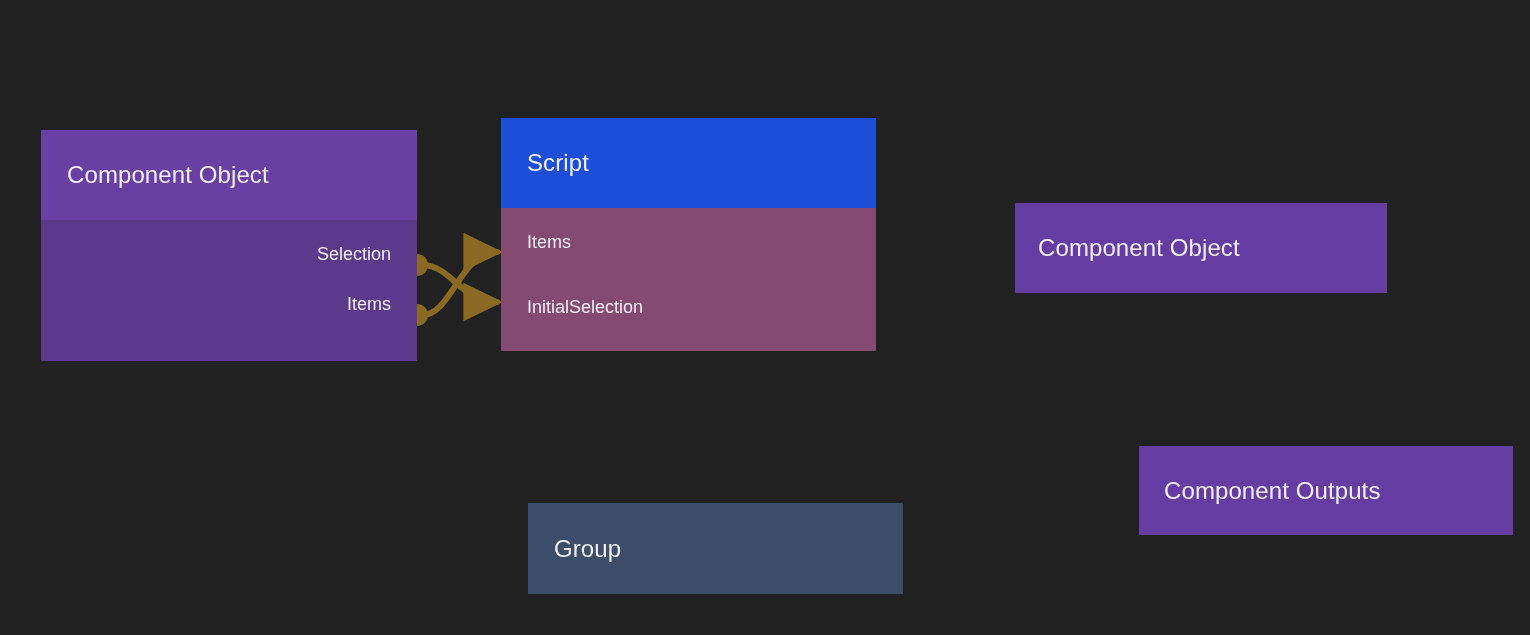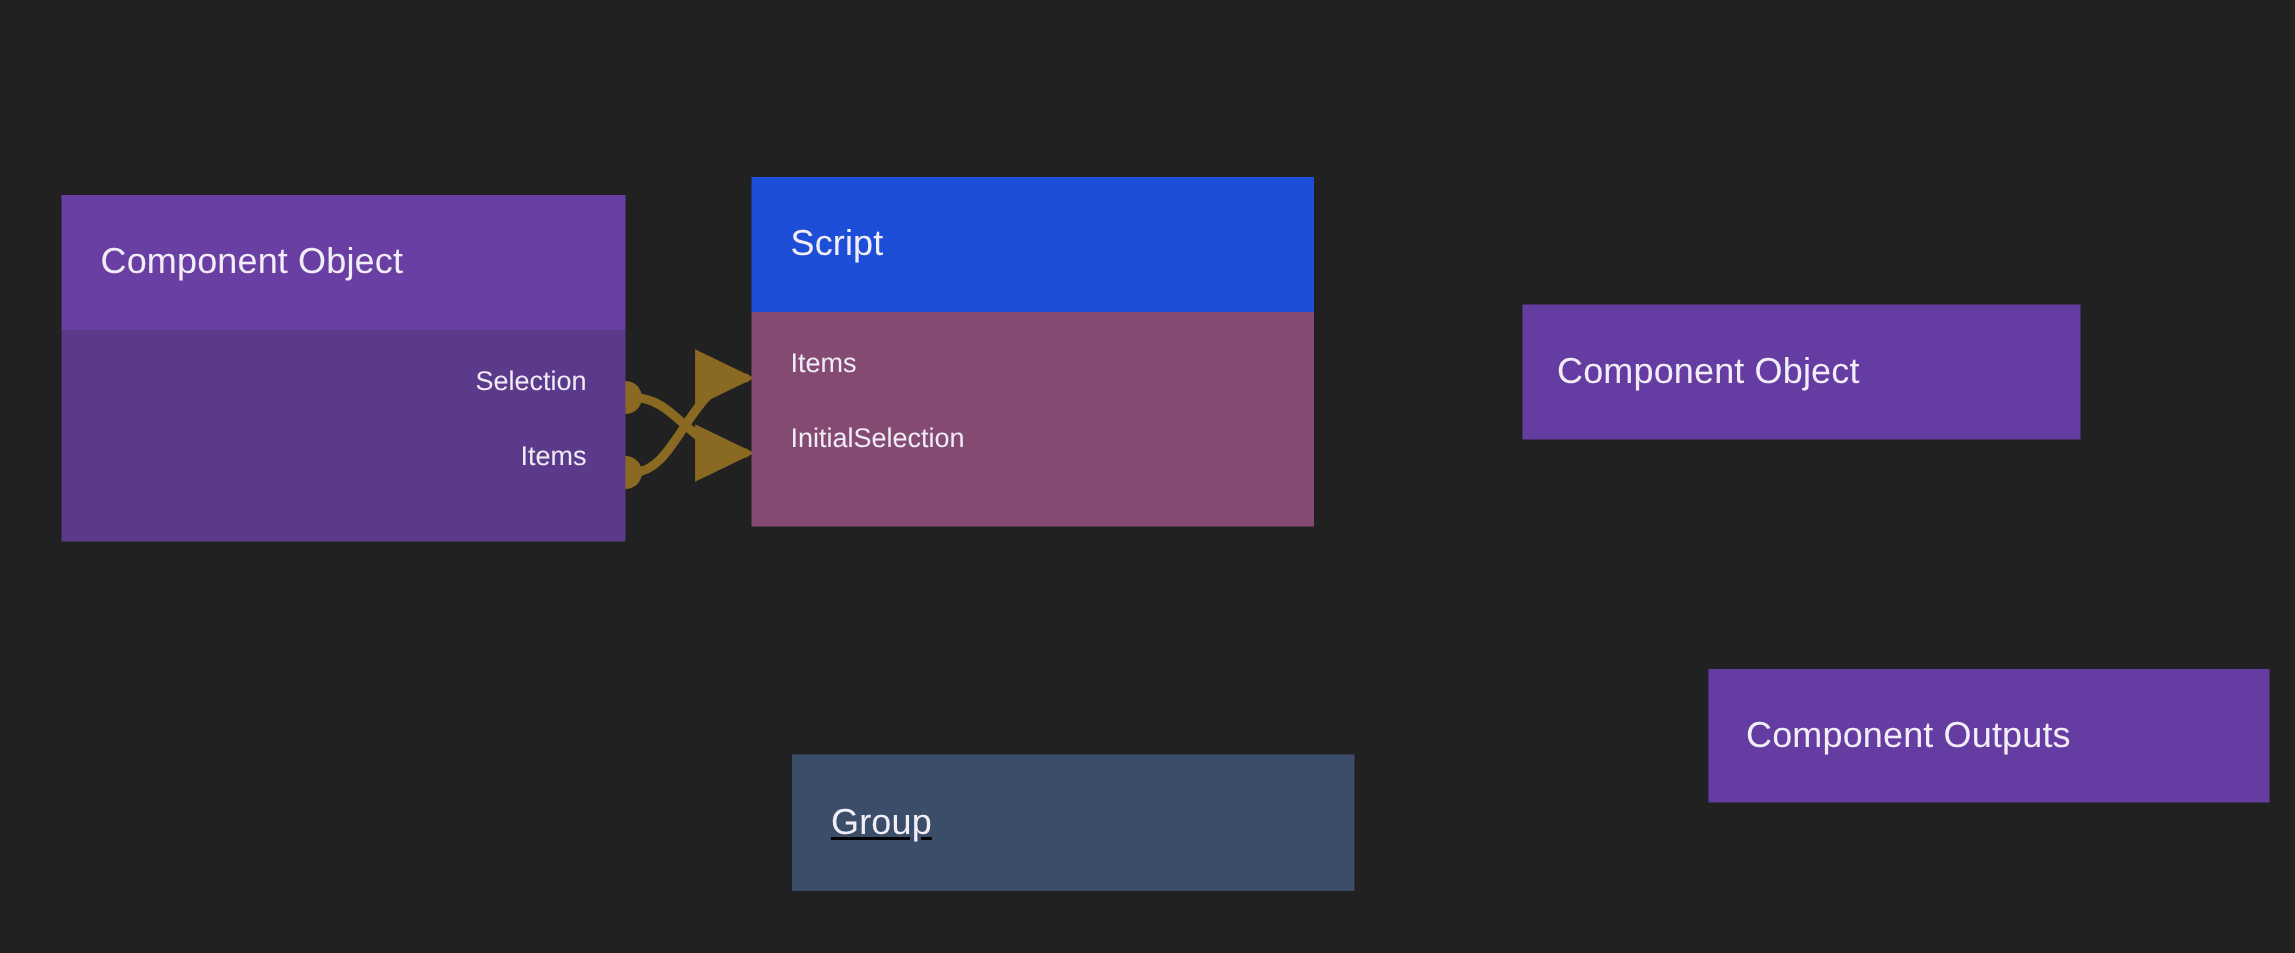--- a/index.html
+++ b/index.html
@@ -104,21 +104,20 @@
   #node-group {
     left: 528px;
     top: 503px;
     width: 375px;
     height: 91px;
     background: #3b4d69;
   }
   #node-group .node-header {
     height: 100%;
     padding-left: 26px;
-    text-decoration: underline;
   }
 
   
   .port-row {
     position: absolute;
     display: flex;
     align-items: center;
     height: 30px;
     white-space: nowrap;
   }
@@ -131,21 +130,21 @@
     right: 26px;
     justify-content: flex-end;
   }
   .port-row.in {
     left: 26px;
     justify-content: flex-start;
   }
   #port-out-selection { top: 19px; }
   #port-out-items     { top: 69px; }
   #port-in-items            { top: 19px; }
-  #port-in-initialselection { top: 69px; }
+  #port-in-initialselection { top: 84px; }
 
   
   #wires {
     position: absolute;
     left: 0;
     top: 0;
     width: 1530px;
     height: 635px;
     pointer-events: none;
   }

